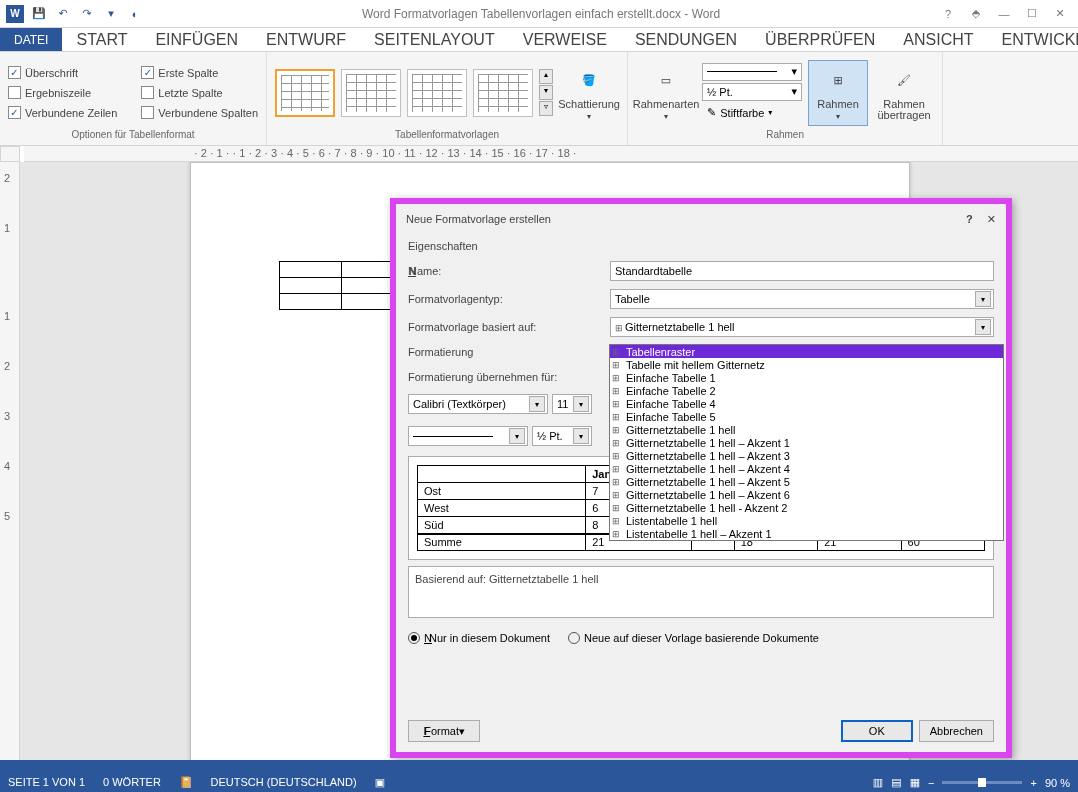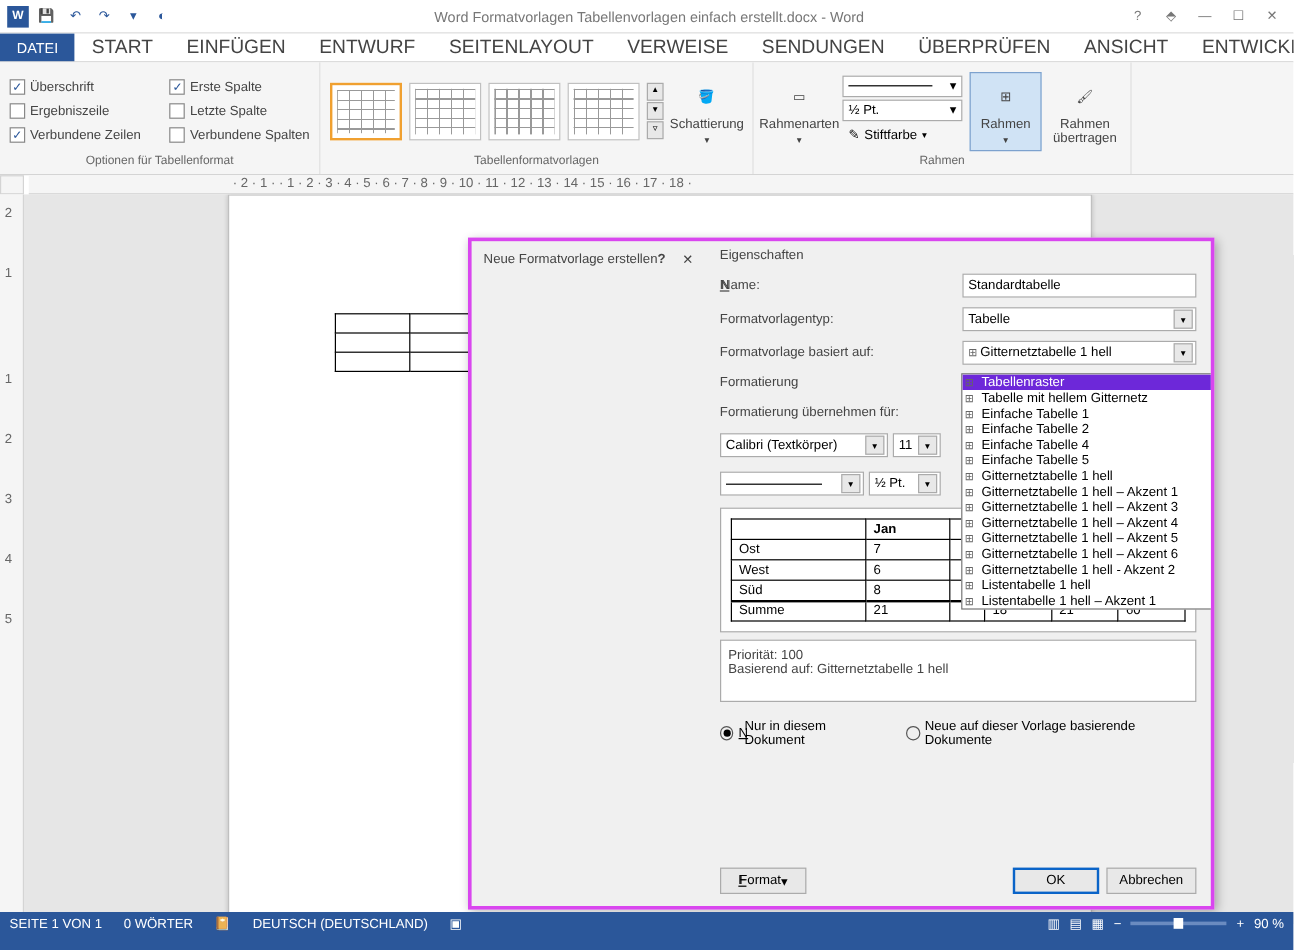--- a/index.html
+++ b/index.html
@@ -43,28 +43,28 @@
 .ruler-h { position: absolute; left: 24px; top: 146px; right: 0; height: 16px; background: #f5f5f5; border-bottom: 1px solid #d4d4d4; font-size: 9px; color: #666; overflow: hidden; }
 .ruler-h-inner { position: absolute; left: 170px; top: 1px; white-space: nowrap; letter-spacing: 22px; }
 .ruler-v { position: absolute; left: 0; top: 162px; width: 20px; bottom: 22px; background: #f5f5f5; border-right: 1px solid #d4d4d4; font-size: 9px; color: #666; }
 .ruler-v-inner { position: absolute; top: 10px; left: 4px; display: flex; flex-direction: column; gap: 38px; }
 .doc-area { position: absolute; left: 20px; top: 162px; right: 0; bottom: 22px; background: #e6e6e6; overflow: hidden; }
 .page { position: absolute; left: 170px; top: 0; width: 720px; height: 900px; background: #fff; border: 1px solid #c0c0c0; box-shadow: 0 0 4px rgba(0,0,0,0.2); }
 .sample-table { position: absolute; left: 88px; top: 98px; border-collapse: collapse; }
 .sample-table td { border: 1px solid #000; width: 62px; height: 16px; }
 
 
-.statusbar { position: absolute; left: 0; right: 0; bottom: 0; height: 22px; background: #2b579a; color: #fff; display: flex; align-items: flex-end; padding: 16px 8px; font-size: 11px; gap: 18px; }
+.statusbar { position: absolute; left: 0; right: 0; bottom: 0; height: 22px; background: #2b579a; color: #fff; display: flex; align-items: flex-start; padding: 16px 8px; font-size: 11px; gap: 18px; }
 .statusbar .spacer { flex: 1; }
 .status-icons { display: flex; gap: 8px; align-items: center; }
 .zoom-slider { width: 80px; height: 3px; background: #6a8bc0; position: relative; }
 .zoom-thumb { position: absolute; left: 36px; top: -3px; width: 8px; height: 9px; background: #fff; }
 
 
-.dialog { position: absolute; left: 390px; top: 198px; width: 622px; height: 560px; background: #f0f0f0; border: 3px solid #d946ef; box-shadow: 2px 2px 8px rgba(0,0,0,0.3); display: flex; }
+.dialog { position: absolute; left: 390px; top: 198px; width: 622px; height: 560px; background: #f0f0f0; border: 6px solid #d946ef; box-shadow: 2px 2px 8px rgba(0,0,0,0.3); display: flex; flex-direction: column; }
 .dlg-title { height: 30px; display: flex; align-items: center; padding: 0 10px; font-size: 12px; color: #444; }
 .dlg-title .spacer { flex: 1; }
 .dlg-body { flex: 1; padding: 4px 12px 10px; display: flex; flex-direction: column; gap: 6px; overflow: hidden; }
 .fieldset-label { font-size: 11px; color: #444; padding: 2px 0; }
 .form-row { display: flex; align-items: center; gap: 12px; height: 22px; }
 .form-label { width: 190px; font-size: 11px; color: #444; }
 .form-label u { text-decoration: underline; }
 .text-input { flex: 1; height: 20px; border: 1px solid #ababab; background: #fff; padding: 0 4px; font-size: 11px; }
 .combo { flex: 1; height: 20px; border: 1px solid #ababab; background: #fff; display: flex; align-items: center; justify-content: space-between; padding: 0 2px 0 4px; font-size: 11px; position: relative; }
 .combo-btn { width: 16px; height: 16px; background: #e8e8e8; border: 1px solid #ababab; display: flex; align-items: center; justify-content: center; font-size: 8px; }
@@ -371,21 +371,20 @@
               <td></td>
               <td>18</td>
               <td>21</td>
               <td>60</td>
             </tr>
       </tbody>
         </table>
     </div>
 
     <div class="info-box">
-      <div>Priorität: 100</div>
       <div>Basierend auf: Gitternetztabelle 1 hell</div>
     </div>
 
     <div class="radio-row">
       <label style="display:flex;align-items:center;gap:4px">
           <span class="radio checked"></span>
           <u>N</u>
           <span style="margin-left:-7px">Nur in diesem Dokument</span>
         </label>
       <label style="display:flex;align-items:center;gap:4px">

